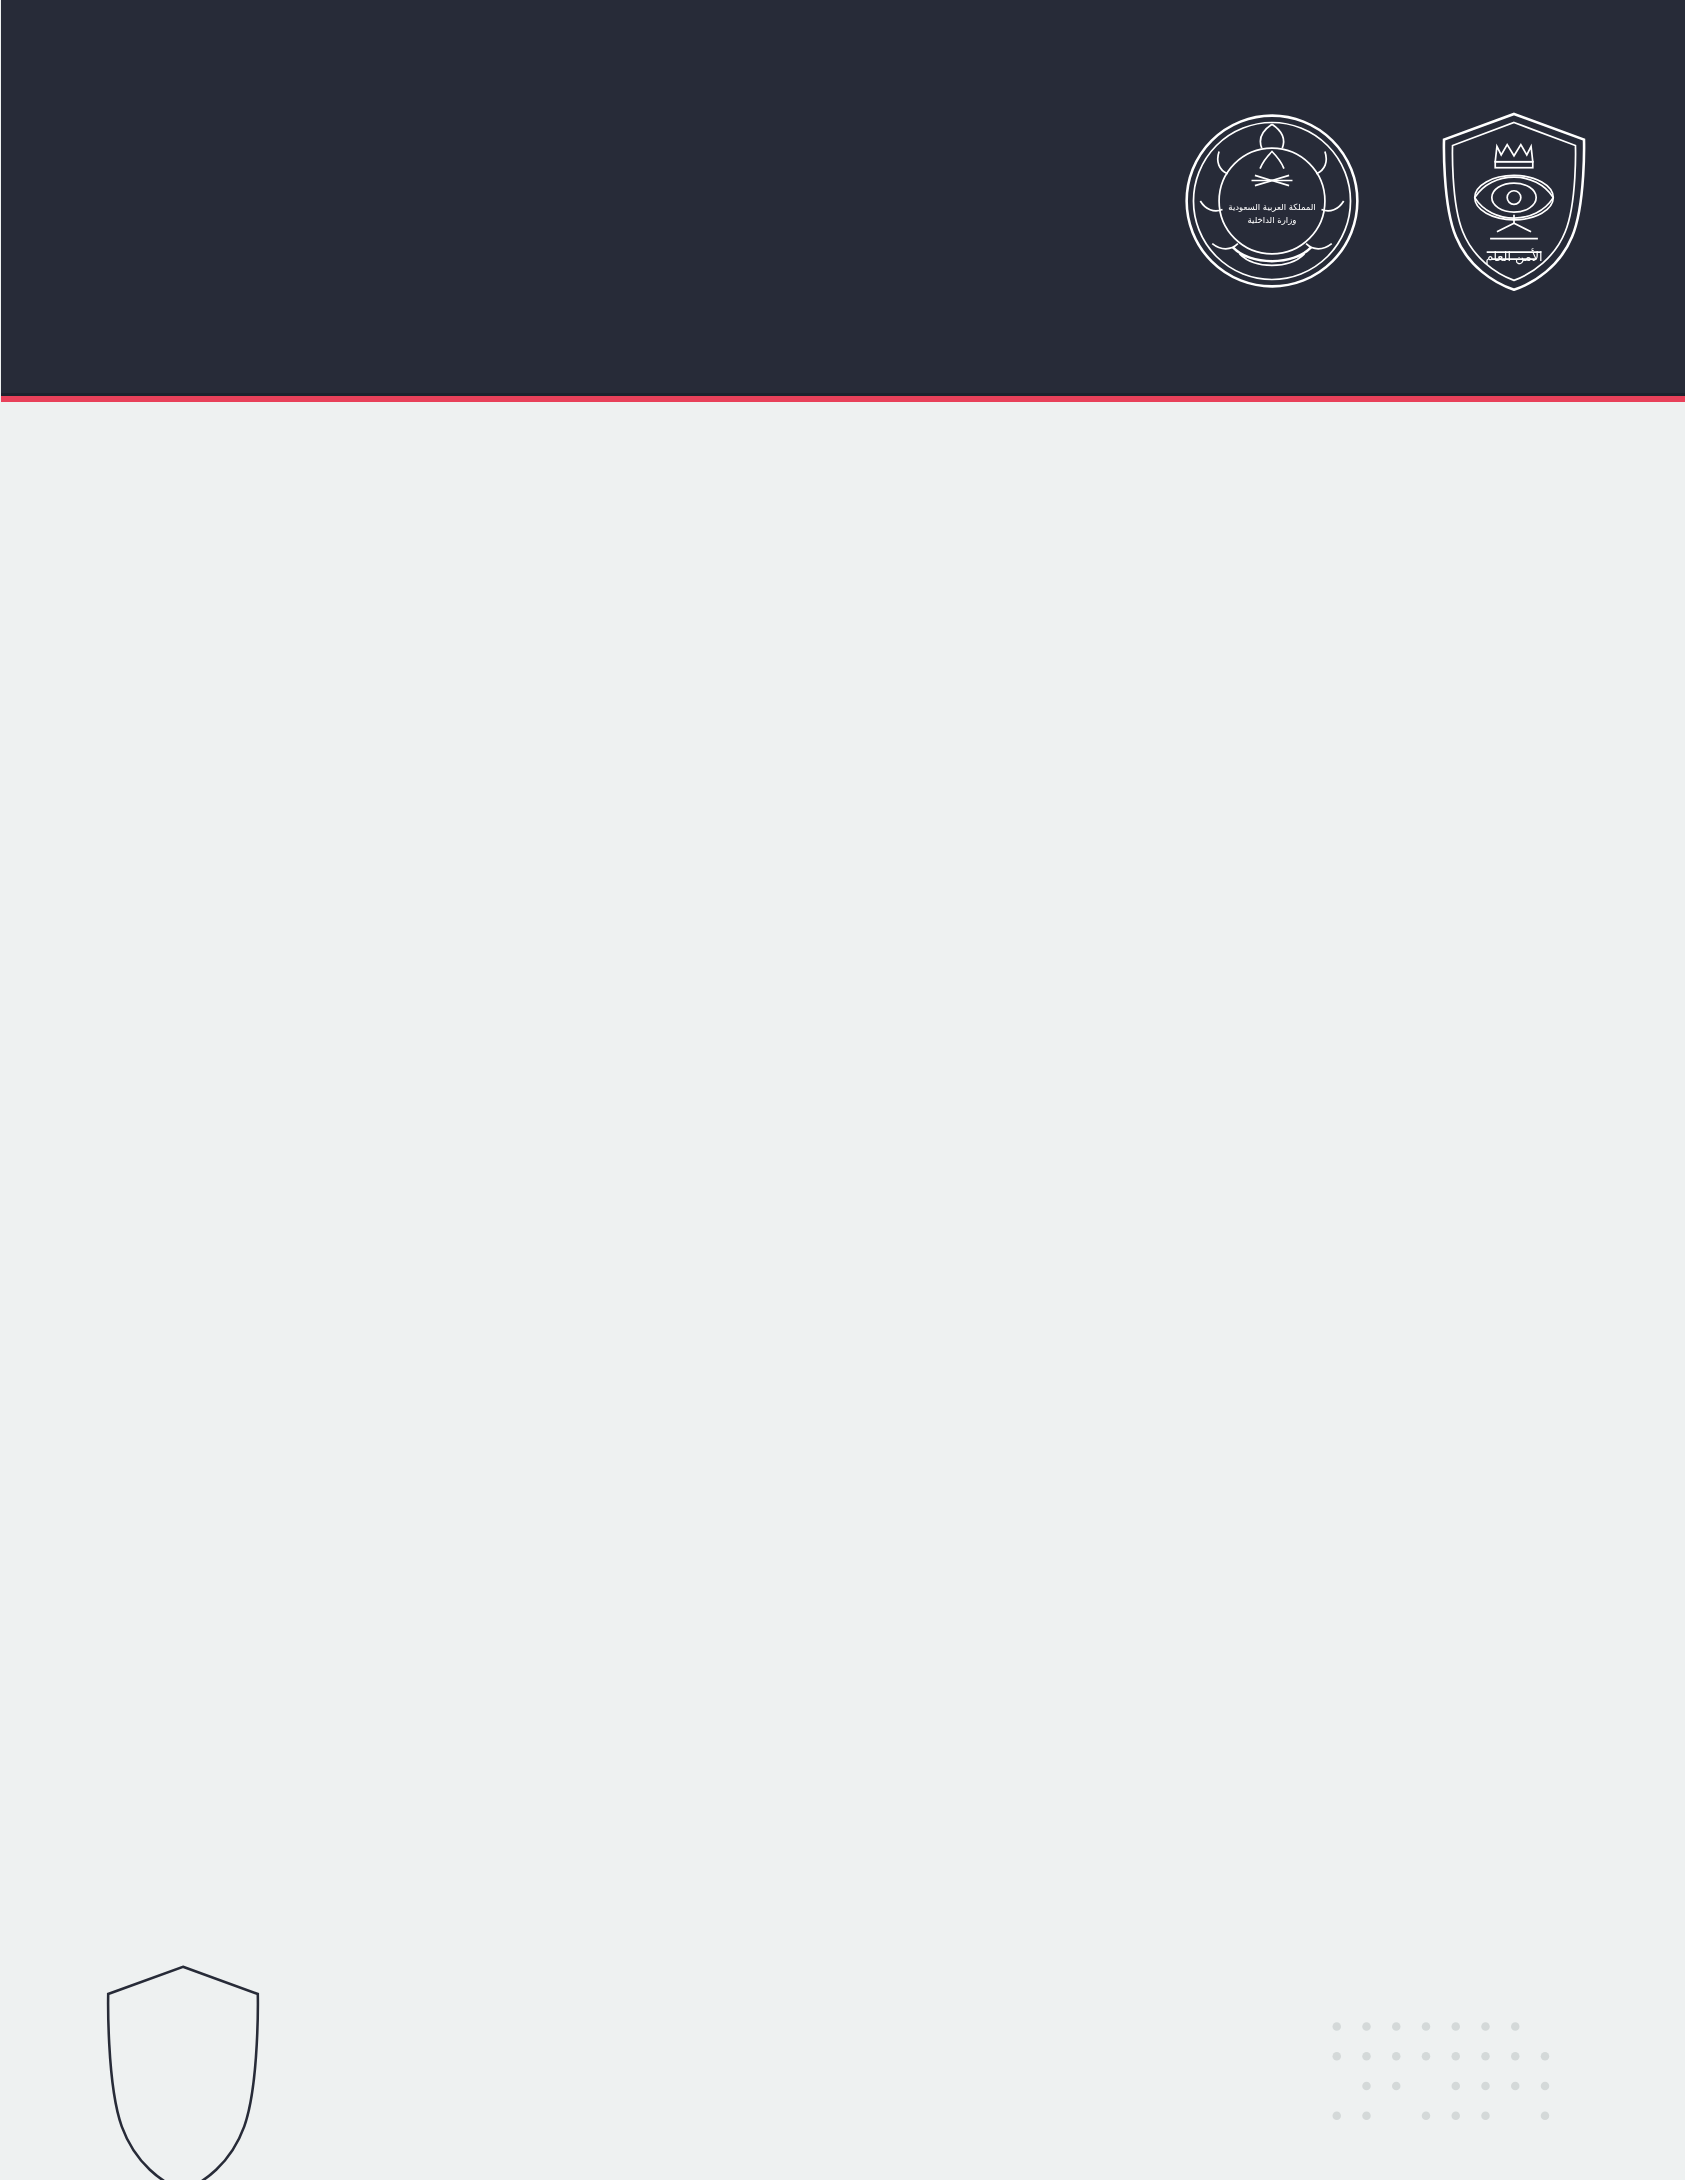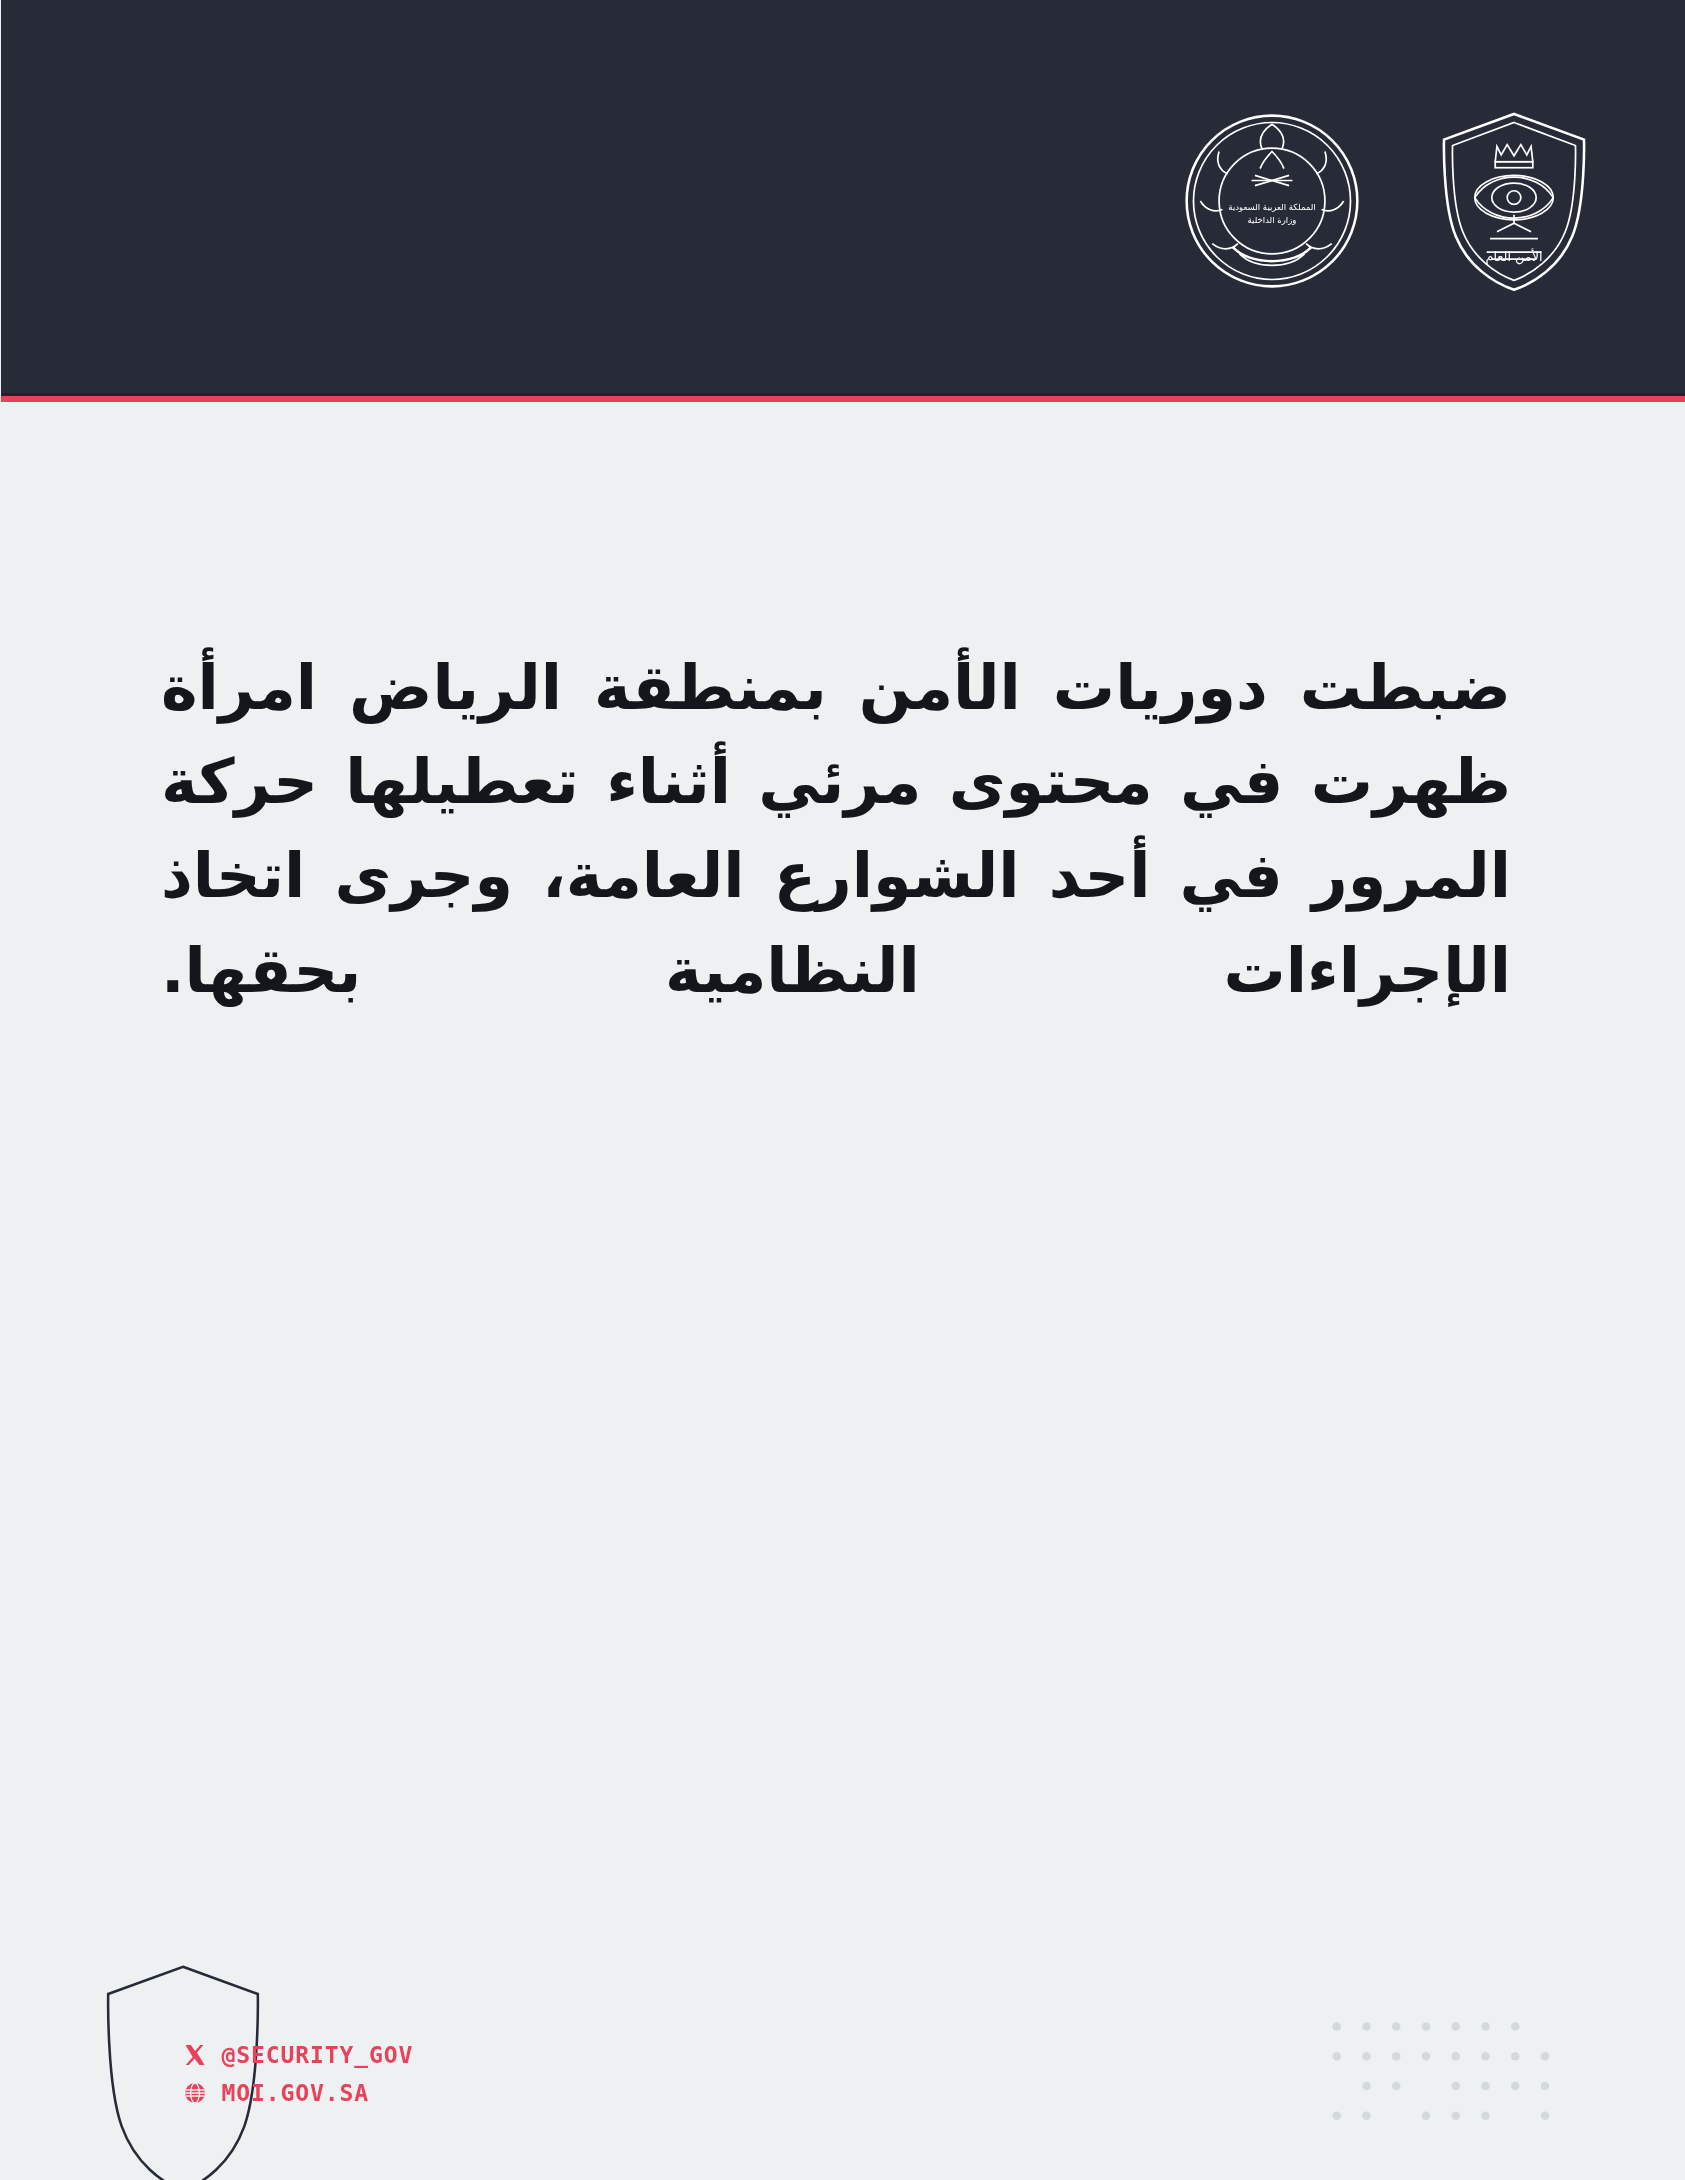--- a/index.html
+++ b/index.html
@@ -223,50 +223,27 @@
 
   </div>
 
 
   <div class="header-accent-dark"></div>
   <div class="header-accent"></div>
 </div>
 
 <div class="content">
 
-  <div class="statement">ضبطت دوريات الأمن بمنطقة الرياض امرأة ظهرت في محتوى مرئي أثناء تعطيلها حركة المرور في أحد الشوارع العامة، وجرى اتخاذ الإجراءات النظامية بحقها.</div>
 
   <div class="footer-badge">
     <svg viewBox="0 0 200 260" xmlns="http://www.w3.org/2000/svg">
       <path d="M100 8 L188 40 C188 40 190 146 172 196 C156 240 124 262 100 272 C76 262 44 240 28 196 C10 146 12 40 12 40 Z" fill="none" stroke="#272b38" stroke-width="3"></path>
     </svg>
   </div>
 
-  <div class="footer-links">
-    <div class="footer-row">
-      <span class="footer-ico">
-        <svg width="24" height="24" viewBox="0 0 24 24" xmlns="http://www.w3.org/2000/svg">
-          <path d="M2.5 2h5.3l4.3 5.9L17.3 2h3.2l-6.6 7.6L21.6 22h-5.3l-4.7-6.4L5.9 22H2.7l7-8.1L2.5 2z" fill="#e8415a"></path>
-        </svg>
-      </span>
-      <span class="footer-label">@SECURITY_GOV</span>
-    </div>
-    <div class="footer-row">
-      <span class="footer-ico">
-        <svg width="24" height="24" viewBox="0 0 24 24" xmlns="http://www.w3.org/2000/svg">
-          <circle cx="12" cy="12" r="10" fill="#e8415a"></circle>
-          <g fill="none" stroke="#eef1f1" stroke-width="1.3">
-            <ellipse cx="12" cy="12" rx="4.4" ry="10"></ellipse>
-            <path d="M2.4 9h19.2M2.4 15h19.2M2 12h20"></path>
-          </g>
-        </svg>
-      </span>
-      <span class="footer-label">MOI.GOV.SA</span>
-    </div>
-  </div>
 
   <div class="dot-pattern">
     <svg width="247" height="119" viewBox="0 0 290 140" xmlns="http://www.w3.org/2000/svg">
       <g fill="#d4d9d9">
         <circle cx="10" cy="10" r="5"></circle>
           <circle cx="45" cy="10" r="5"></circle>
           <circle cx="80" cy="10" r="5"></circle>
           <circle cx="115" cy="10" r="5"></circle>
           <circle cx="150" cy="10" r="5"></circle>
           <circle cx="185" cy="10" r="5"></circle>

